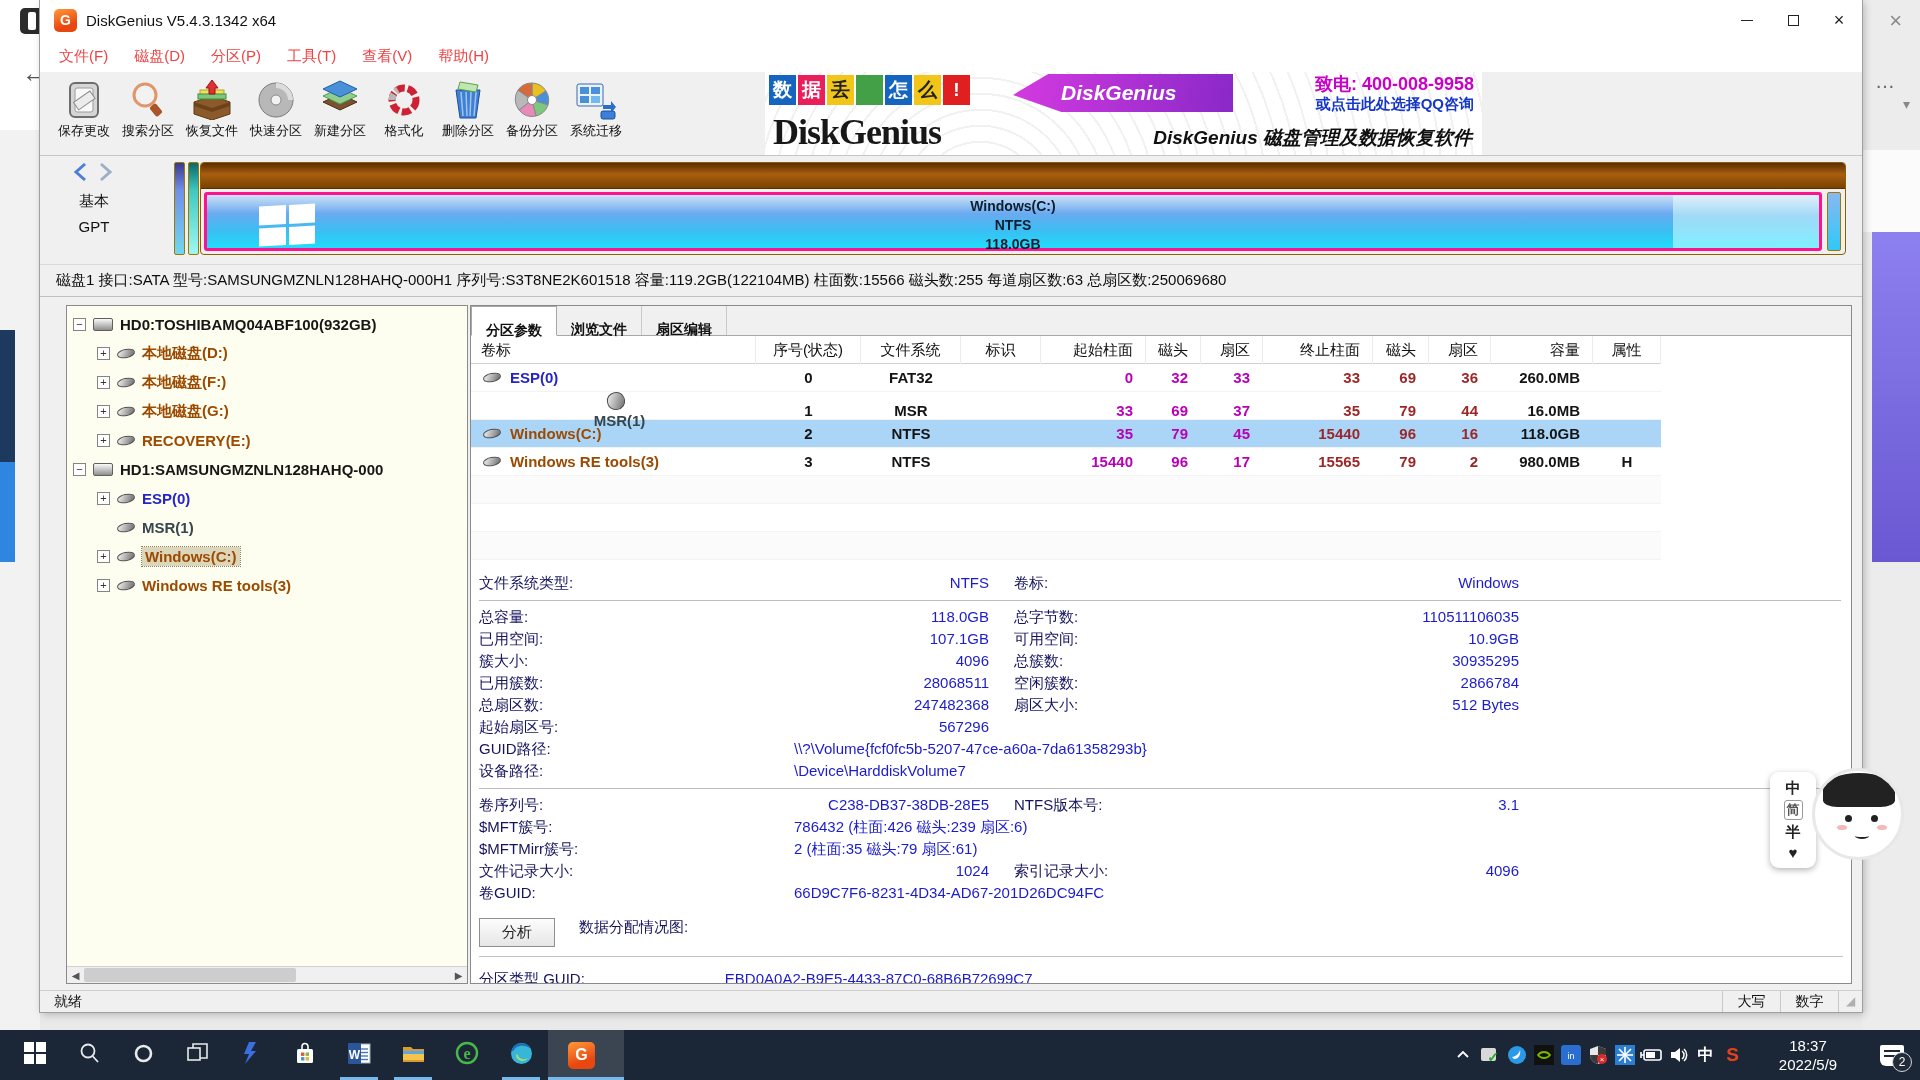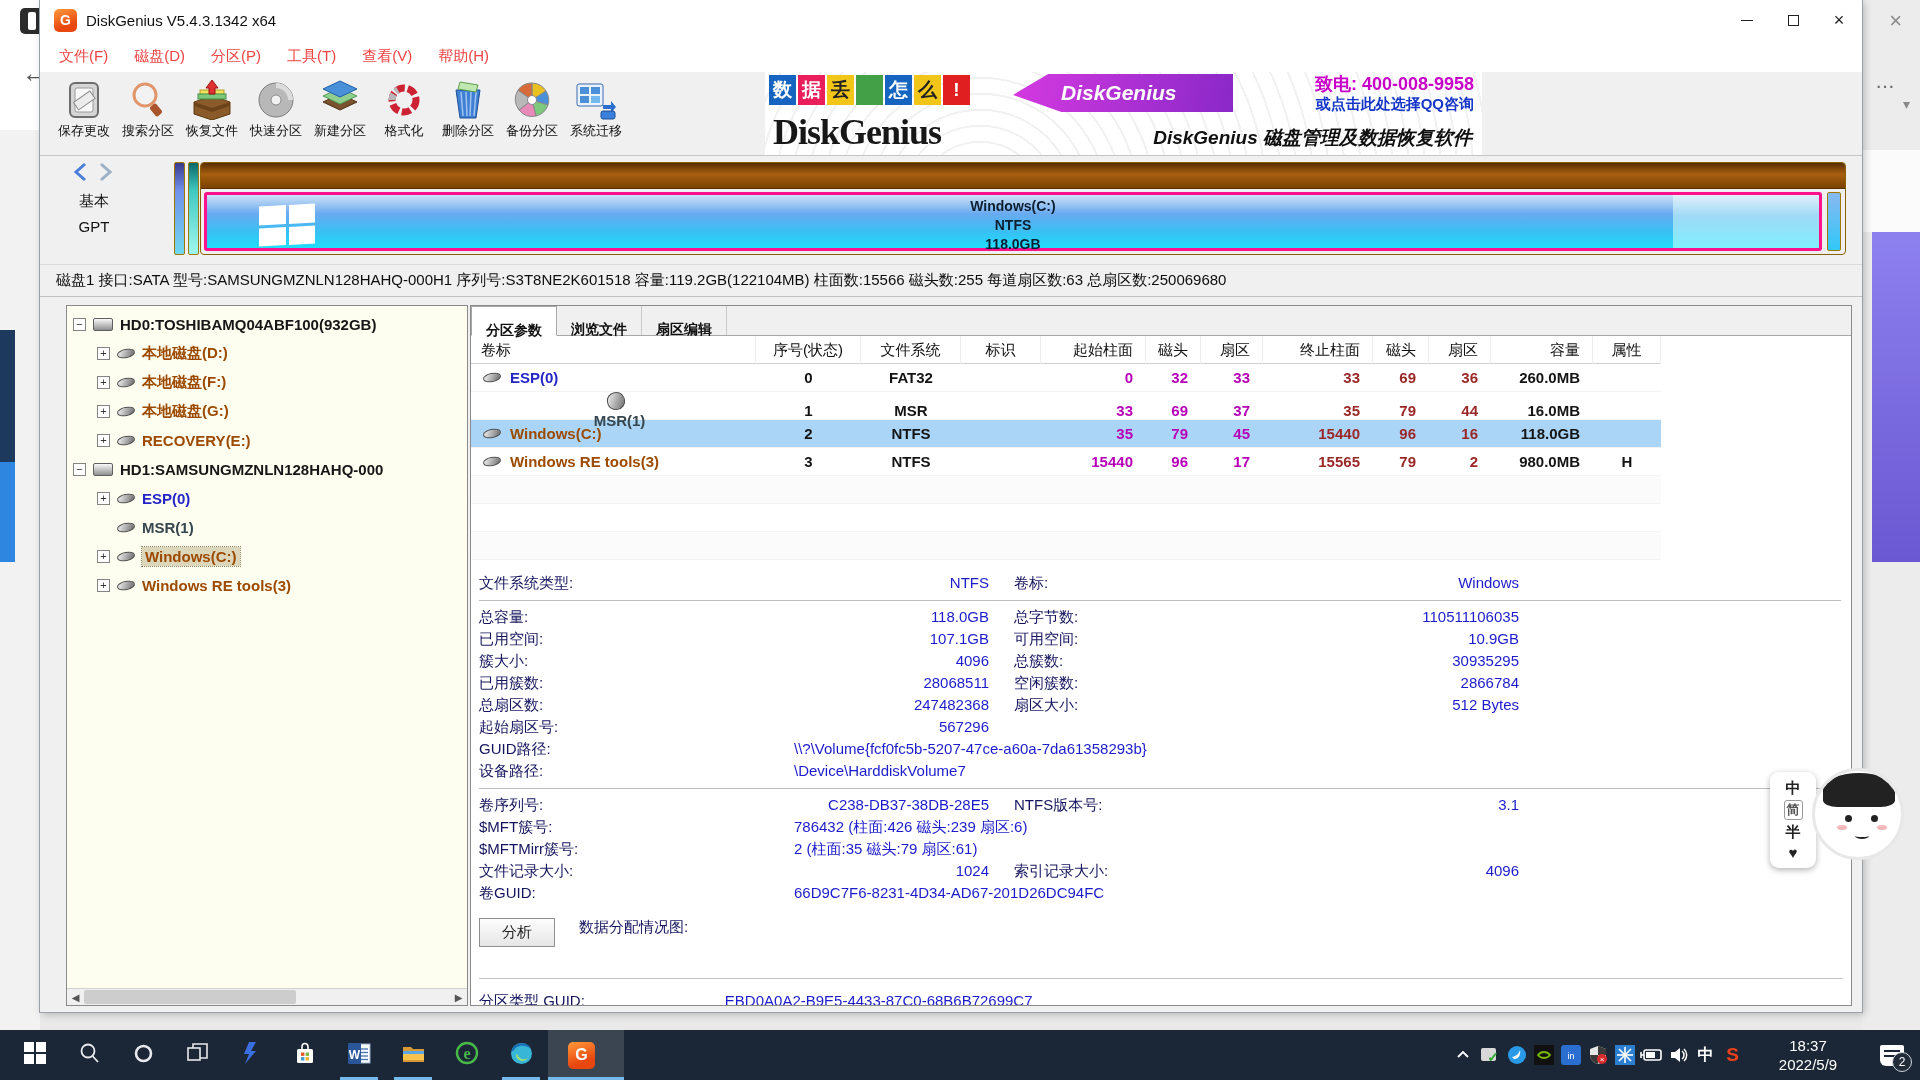--- a/index.html
+++ b/index.html
@@ -651,20 +651,26 @@
         </div>
         <div class="cutrow">
           <div class="cr-inner">
             <span class="cr-label">分区类型 GUID:</span>
             <span class="cr-value">EBD0A0A2-B9E5-4433-87C0-68B6B72699C7</span>
           </div>
         </div>
       </div>
     </div>
 
+    <div class="statusbar">
+      <div class="sb-ready">就绪</div>
+      <div class="sb-cell">大写</div>
+      <div class="sb-cell">数字</div>
+      <div class="sb-grip">◢</div>
+    </div>
   </div>
 
   <div class="ime" id="ime">
       <div class="ime-item">中</div>
       <div class="ime-item">简</div>
       <div class="ime-item">半</div>
       <div class="ime-item">♥</div>
     </div>
   <div class="ime-face">
     <div class="face-hair"></div>

